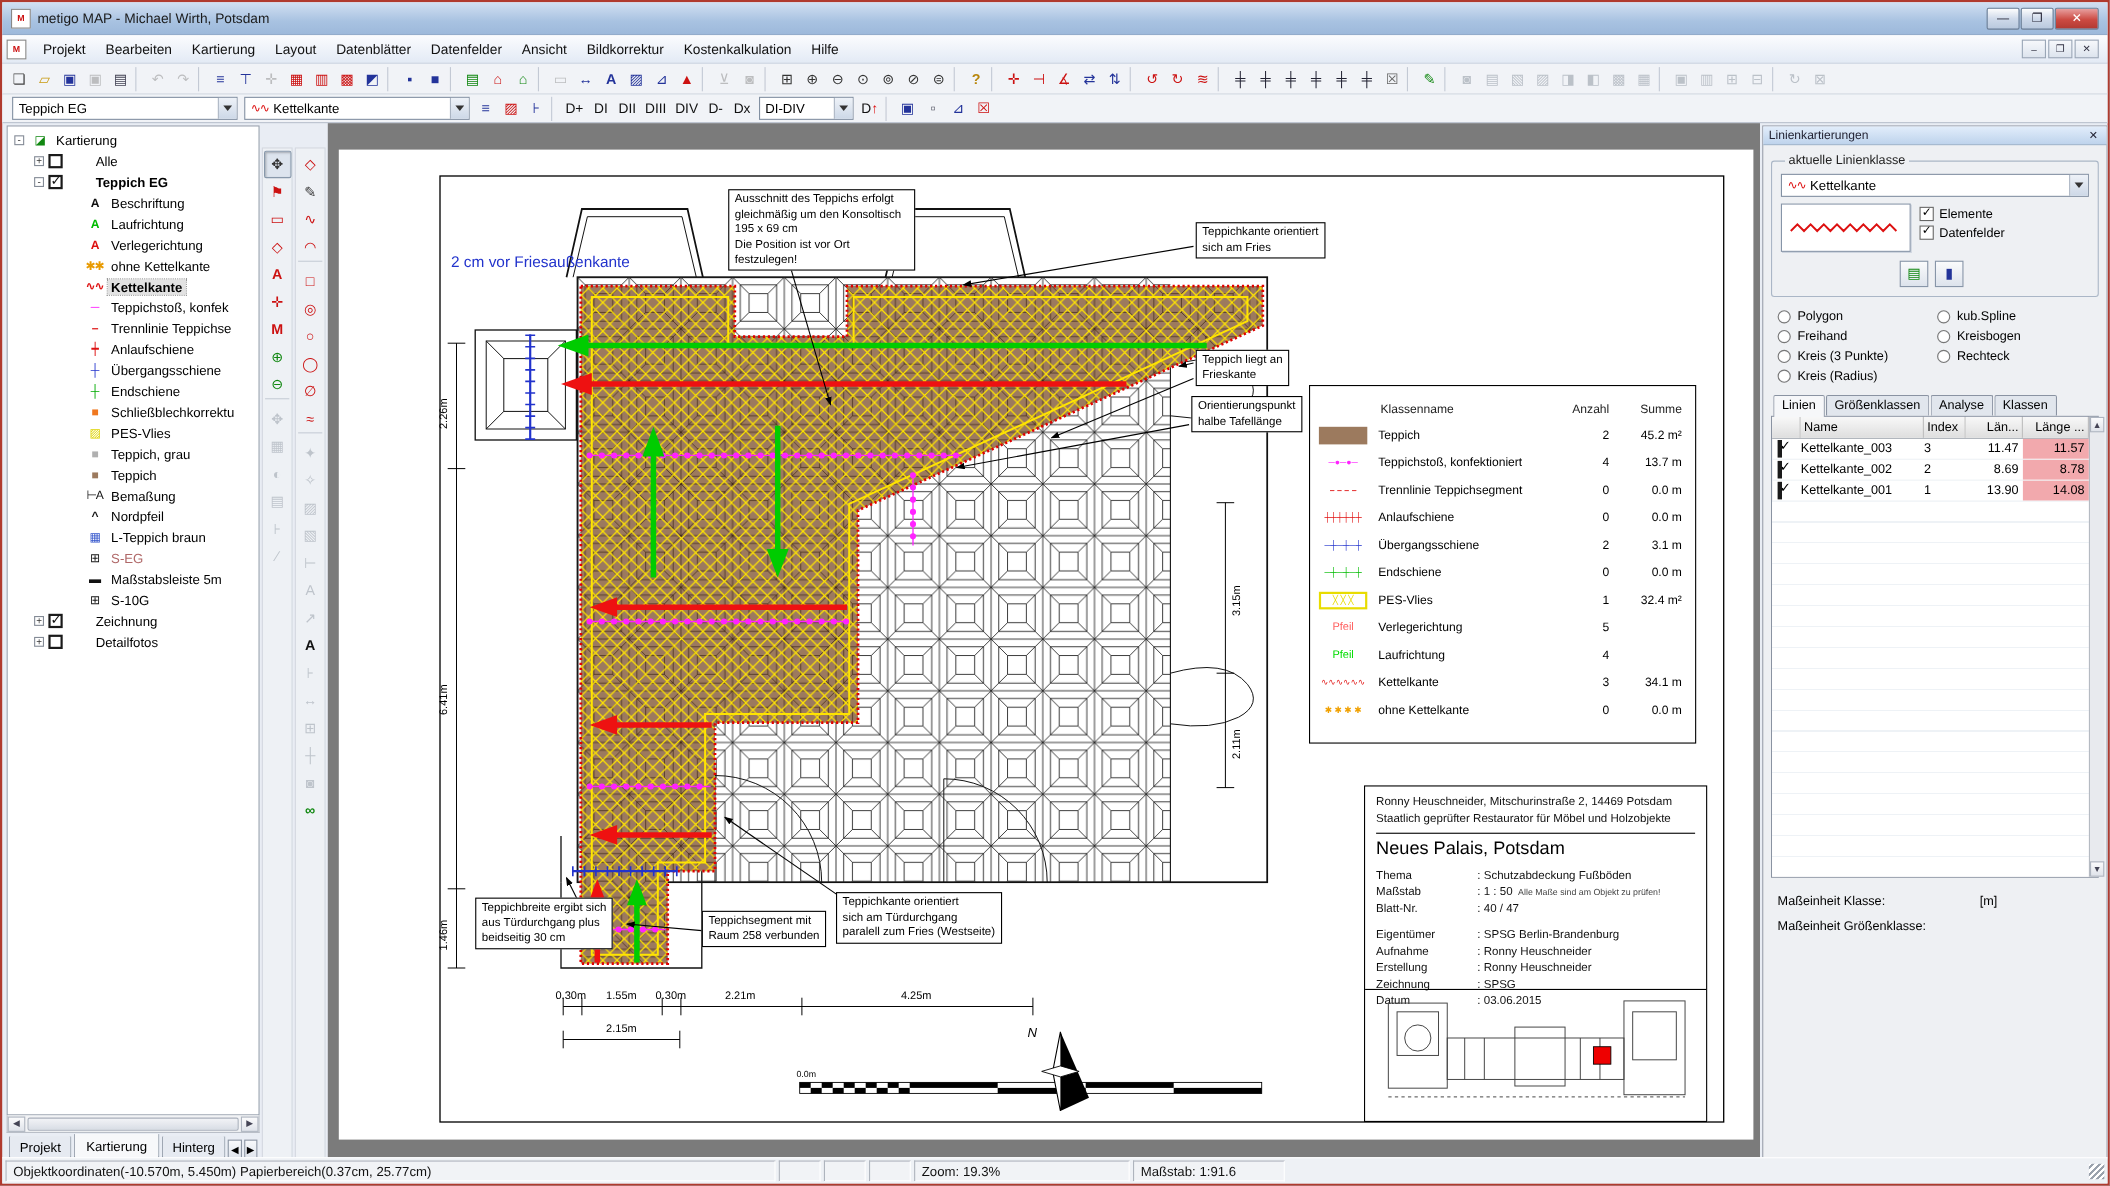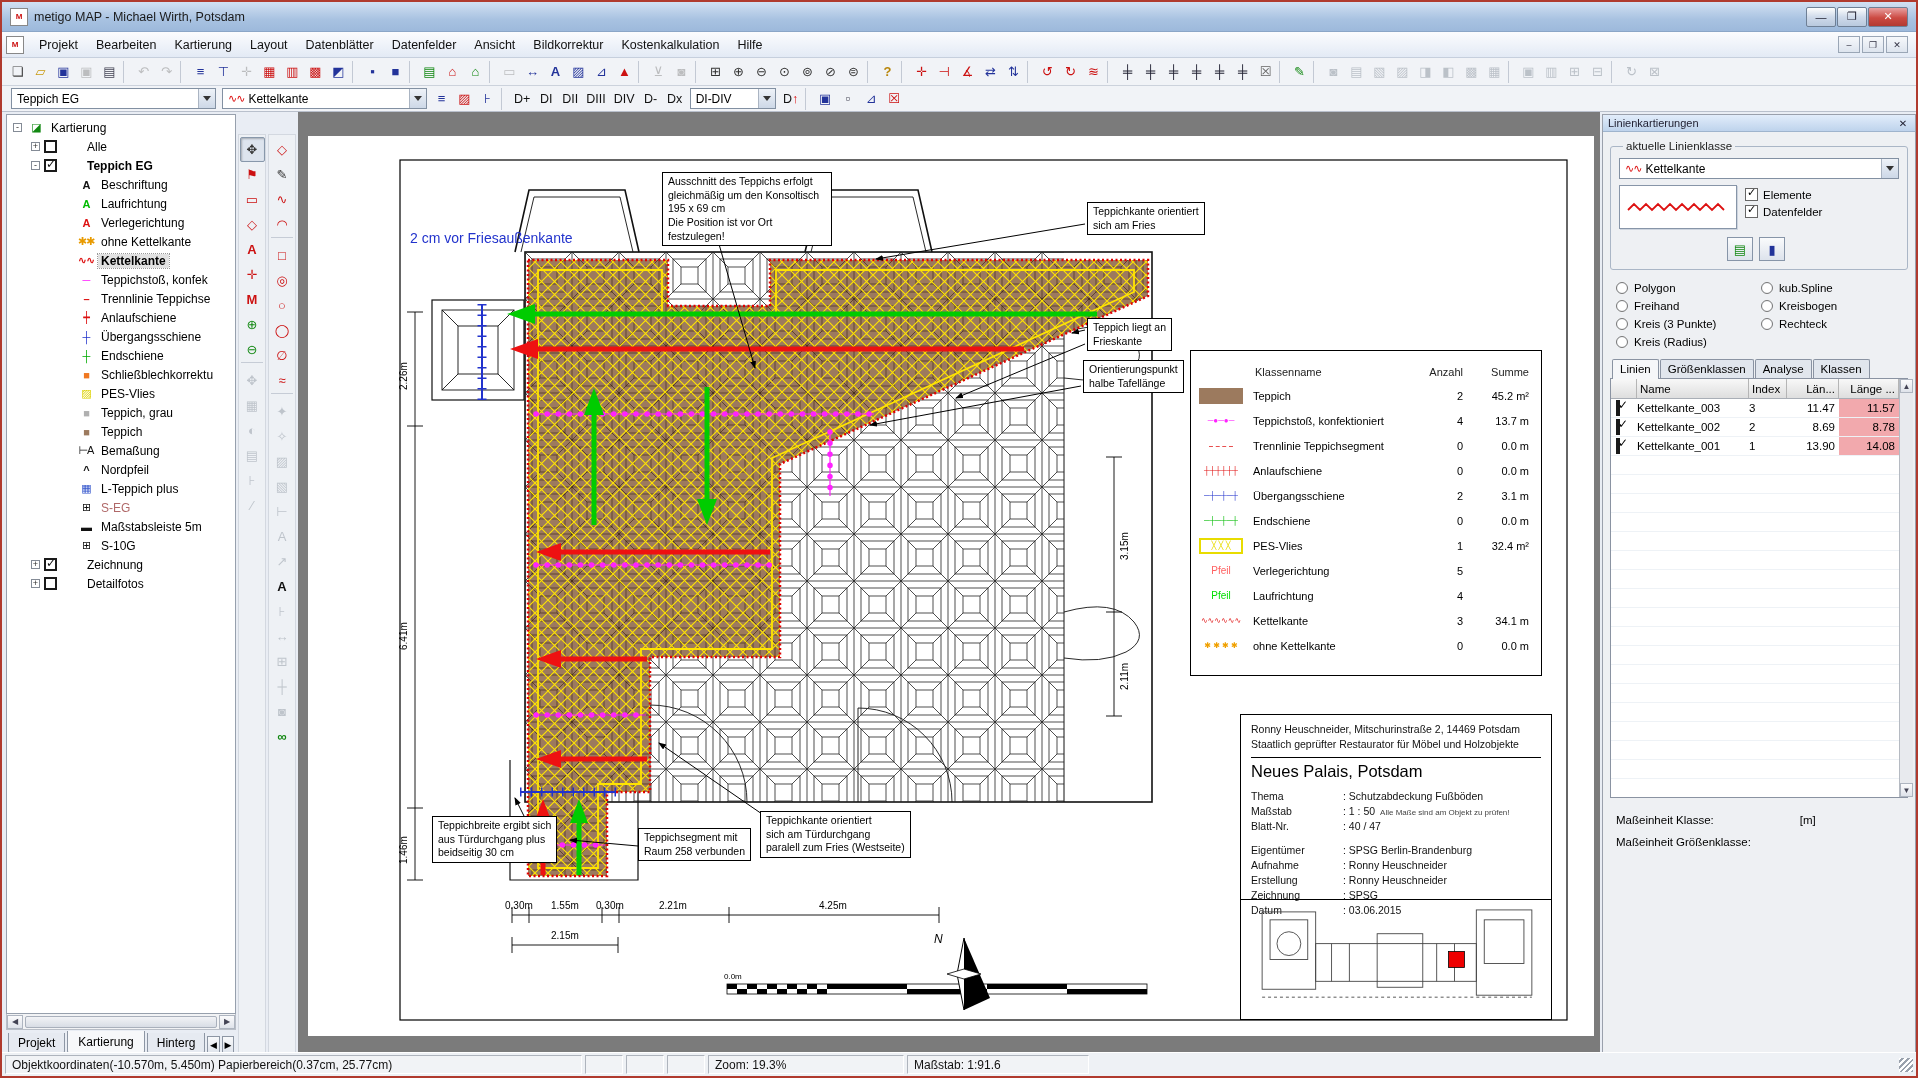--- a/index.html
+++ b/index.html
@@ -593,21 +593,21 @@
         <div class="trow" data-name="tree-nordpfeil" data-lvl="2">
           <span class="texp" data-name="tree-expander"></span>
 
           <span class="tic" data-name="tree-item-icon" style="color:#111;font-weight:bold">^</span>
           <span class="tlb" data-name="tree-item-label" style="">Nordpfeil</span>
         </div>
         <div class="trow" data-name="tree-l-teppich-braun" data-lvl="2">
           <span class="texp" data-name="tree-expander"></span>
 
           <span class="tic" data-name="tree-item-icon" style="color:#3355cc">▦</span>
-          <span class="tlb" data-name="tree-item-label" style="">L-Teppich plus</span>
+          <span class="tlb" data-name="tree-item-label" style="">L-Teppich braun</span>
         </div>
         <div class="trow" data-name="tree-s-eg" data-lvl="2">
           <span class="texp" data-name="tree-expander"></span>
 
           <span class="tic" data-name="tree-item-icon" style="color:#111">⊞</span>
           <span class="tlb" data-name="tree-item-label" style="color:#b06868">S-EG</span>
         </div>
         <div class="trow" data-name="tree-massstabsleiste" data-lvl="2">
           <span class="texp" data-name="tree-expander"></span>
 
@@ -1260,22 +1260,22 @@
             <span class="val" data-name="unit-class-value">[m]</span>
           </div>
         <div class="row">
             <span>Maßeinheit Größenklasse:</span>
           </div>
       </div>
     </div>
   </div>
 
   <div id="statusbar" data-name="status-bar">
-    <span class="sfield" style="width:577px" data-name="status-coordinates">Objektkoordinaten(-10.570m, 5.450m) Papierbereich(0.37cm, 25.77cm)</span>
+    <span class="sfield" style="width:700px" data-name="status-coordinates">Objektkoordinaten(-10.570m, 5.450m) Papierbereich(0.37cm, 25.77cm)</span>
     <span class="sfield" style="width:38px" data-name="status-cell-1"></span>
     <span class="sfield" style="width:38px" data-name="status-cell-2"></span>
     <span class="sfield" style="width:38px" data-name="status-cell-3"></span>
     <span class="sfield" style="width:196px" data-name="status-zoom">Zoom: 19.3%</span>
-    <span class="sfield" style="width:182px" data-name="status-scale">Maßstab: 1:91.6</span>
+    <span class="sfield" style="width:138px" data-name="status-scale">Maßstab: 1:91.6</span>
     <span class="grip" data-name="resize-grip"></span>
   </div>
 
 </div>
 
 </body></html>

